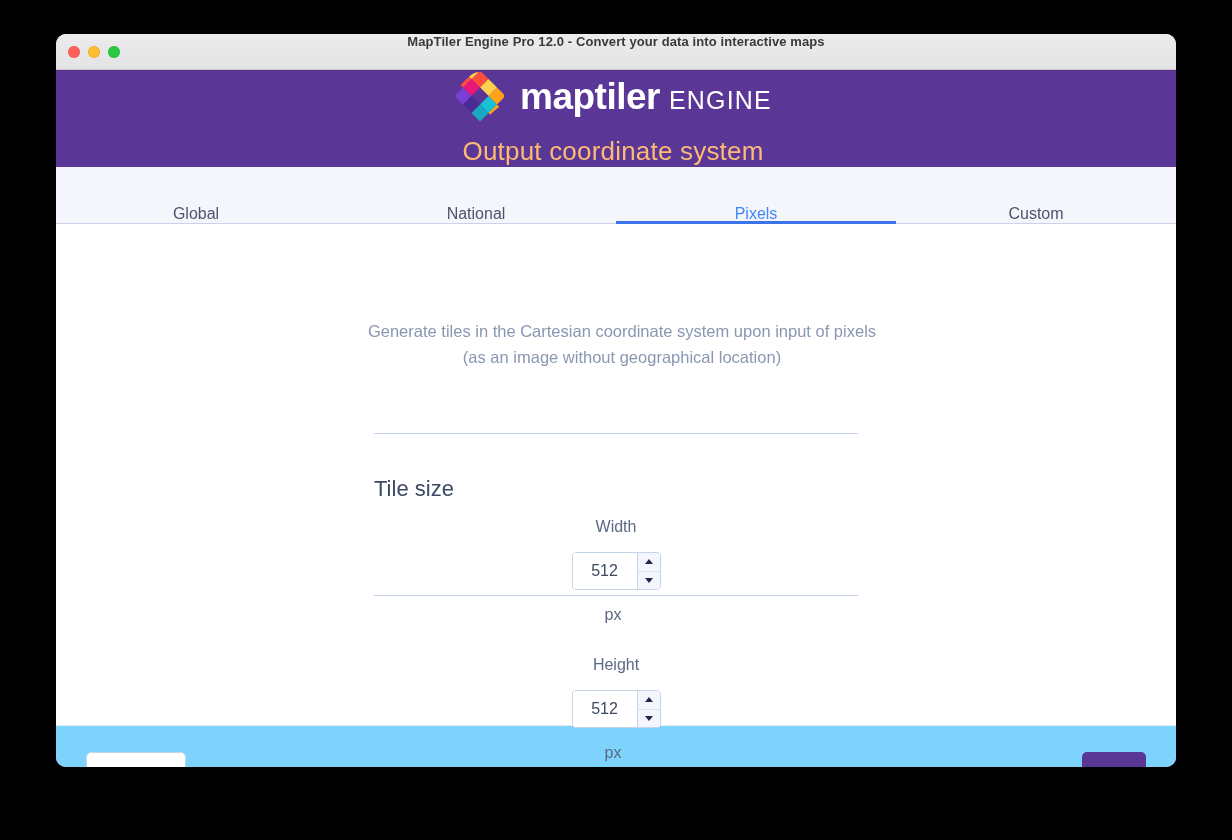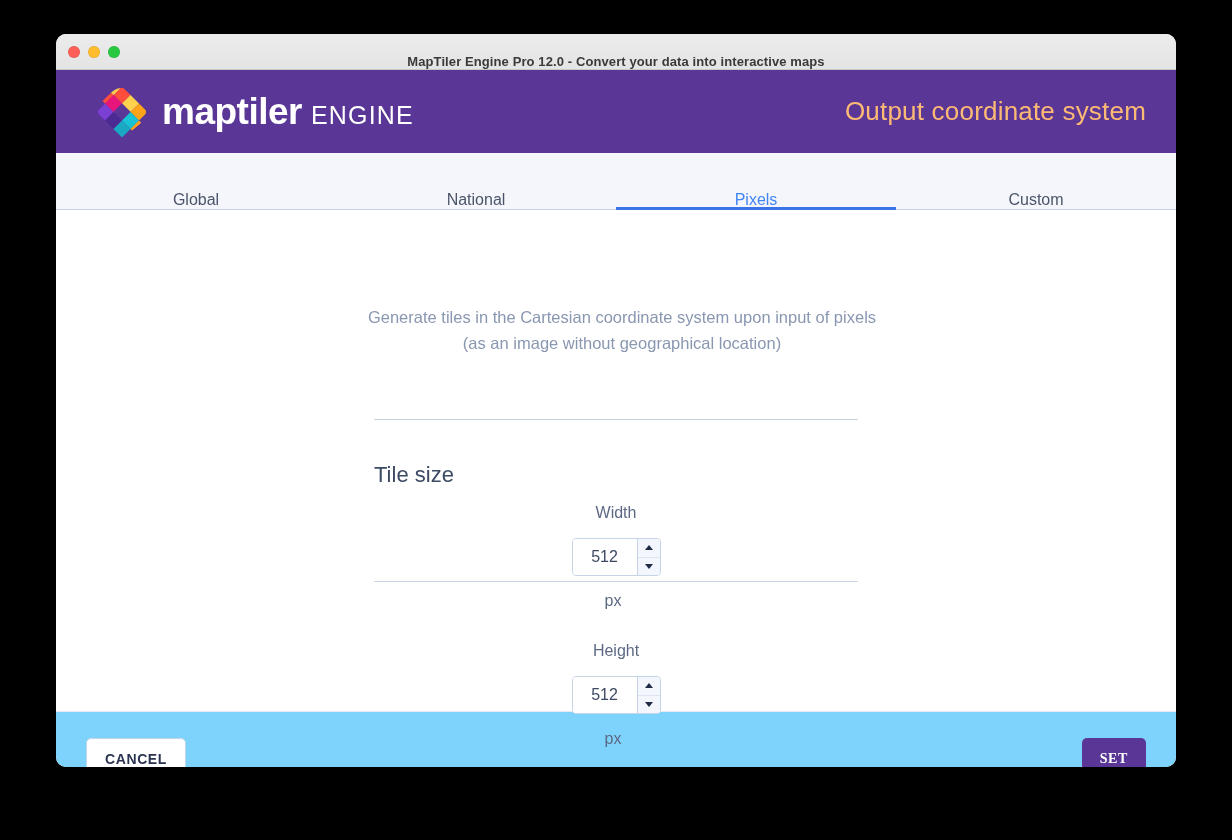--- a/index.html
+++ b/index.html
@@ -27,21 +27,21 @@
     box-shadow: 0 18px 48px rgba(0,0,0,0.55);
   }
 
   
   .titlebar {
     position: relative;
     height: 35px;
     background: linear-gradient(#ececec, #e4e4e4);
     border-bottom: 1px solid #c8c8c8;
     display: flex;
-    align-items: flex-end;
+    align-items: flex-start;
     justify-content: center;
   }
   .traffic {
     position: absolute;
     left: 12px;
     top: 0;
     height: 35px;
     display: flex;
     align-items: center;
     gap: 8px;
@@ -59,27 +59,28 @@
   .window-title {
     font-size: 13px;
     font-weight: bold;
     color: #3a3a3a;
     letter-spacing: 0.1px;
     white-space: nowrap;
   }
 
   
   .header {
-    height: 83px;
+    height: 97px;
     background: #5a3696;
     display: flex;
     align-items: center;
     justify-content: space-between;
-    padding: 0 30px 0 40px;
+    padding: 0 30px 0 24px;
     box-sizing: border-box;
+    flex-direction: column;
   }
   .brand {
     display: flex;
     align-items: center;
     gap: 14px;
   }
   .logo-mark {
     width: 52px;
     height: 52px;
     display: block;

